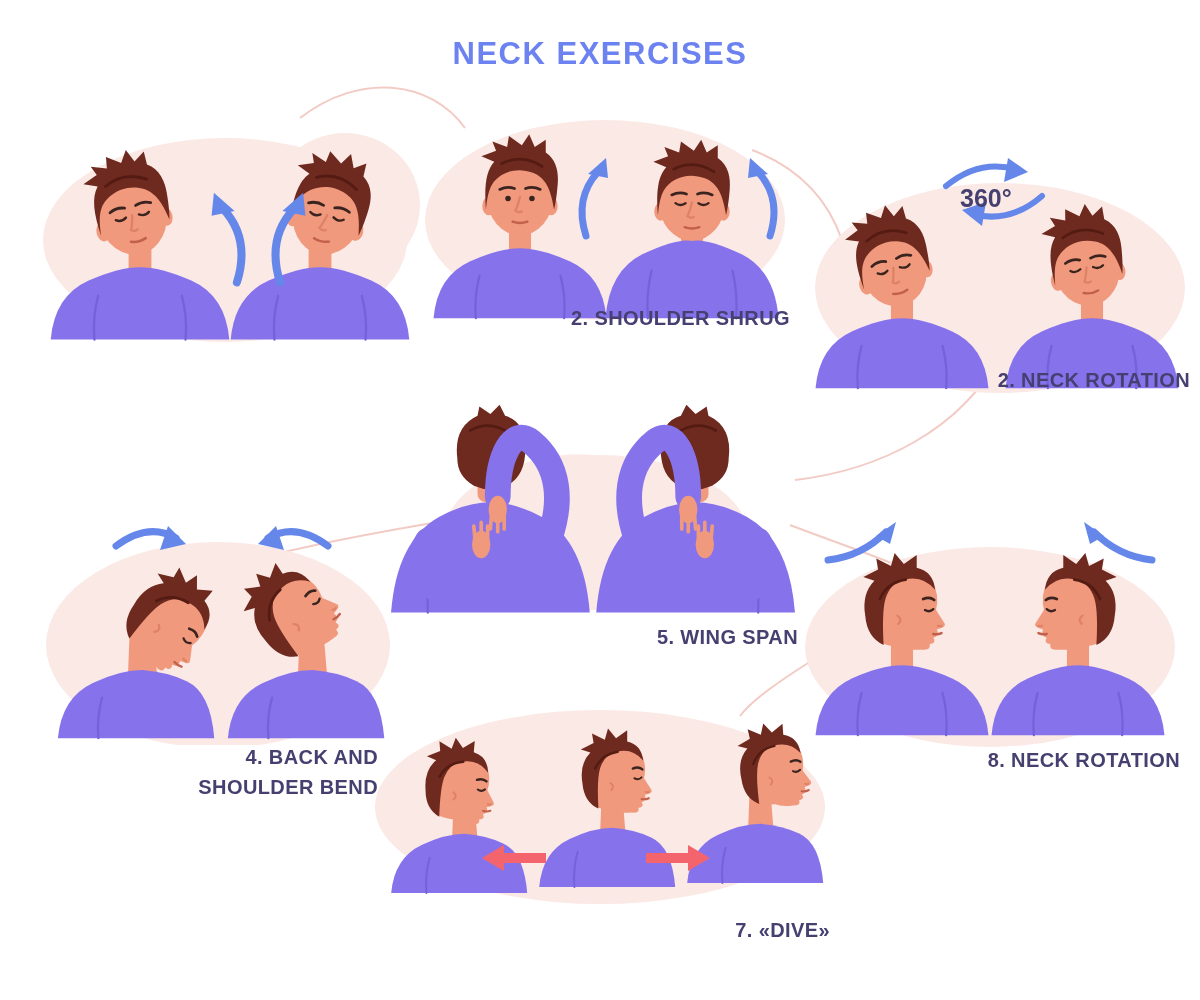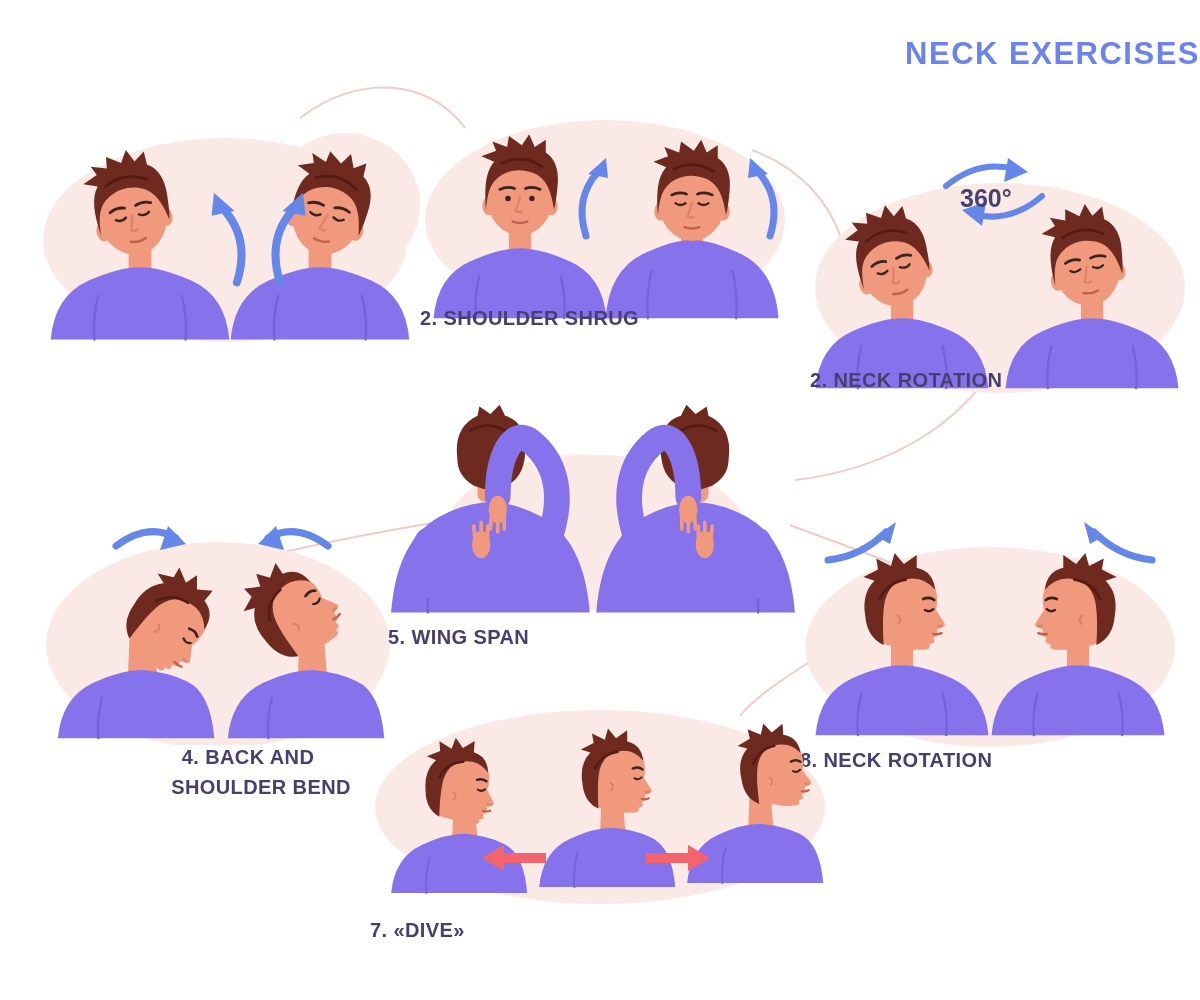--- a/index.html
+++ b/index.html
@@ -7,30 +7,30 @@
     --shirt-purple:#8673ec; --shirt-fold:#7463d8; --skin:#f0997d; --skin-shade:#de8165;
     --hair:#6f2a20; --hair-dark:#541b13; --blob-pink:#fbe9e6; --line-pink:#f2cbc4;
     --arrow-blue:#6587ea; --arrow-red:#f4646c; --feature:#3b2420; --mouth:#c2604c;
   }
   html,body{margin:0;padding:0;}
   .poster{
     position:relative;width:1200px;height:1000px;background:var(--background);
     overflow:hidden;font-family:"Liberation Sans",sans-serif;
   }
   .title{
-    position:absolute;top:36px;left:0;width:100%;text-align:right;
+    position:absolute;top:36px;left:0;width:100%;text-align:center;
     font-size:31px;font-weight:800;letter-spacing:1.5px;color:var(--title-blue);
   }
   .panel{position:absolute;}
   .panel svg{display:block;width:100%;height:100%;}
   .label{
     position:absolute;font-size:20px;font-weight:700;color:var(--label-navy);
-    letter-spacing:.4px;text-align:left;line-height:1.5;
+    letter-spacing:.4px;text-align:right;line-height:1.5;
   }
-  .label.left{text-align:center;}
+  .label.left{text-align:right;}
   .label .indent{display:block;padding-left:26px;}
   
   .f-skin{fill:var(--skin);} .f-skinsh{fill:var(--skin-shade);} .f-purple{fill:var(--shirt-purple);}
   .f-hair{fill:var(--hair);} .f-blob{fill:var(--blob-pink);} .f-blue{fill:var(--arrow-blue);}
   .f-red{fill:var(--arrow-red);}
   .s-fold{stroke:var(--shirt-fold);stroke-width:2.5;fill:none;stroke-linecap:round;}
   .s-hairdark{stroke:var(--hair-dark);stroke-width:3;fill:none;stroke-linecap:round;}
   .s-feat{stroke:var(--feature);stroke-width:3;fill:none;stroke-linecap:round;}
   .s-eye{stroke:var(--feature);stroke-width:2.5;fill:none;stroke-linecap:round;}
   .s-nose{stroke:var(--skin-shade);stroke-width:2.4;fill:none;stroke-linecap:round;}

